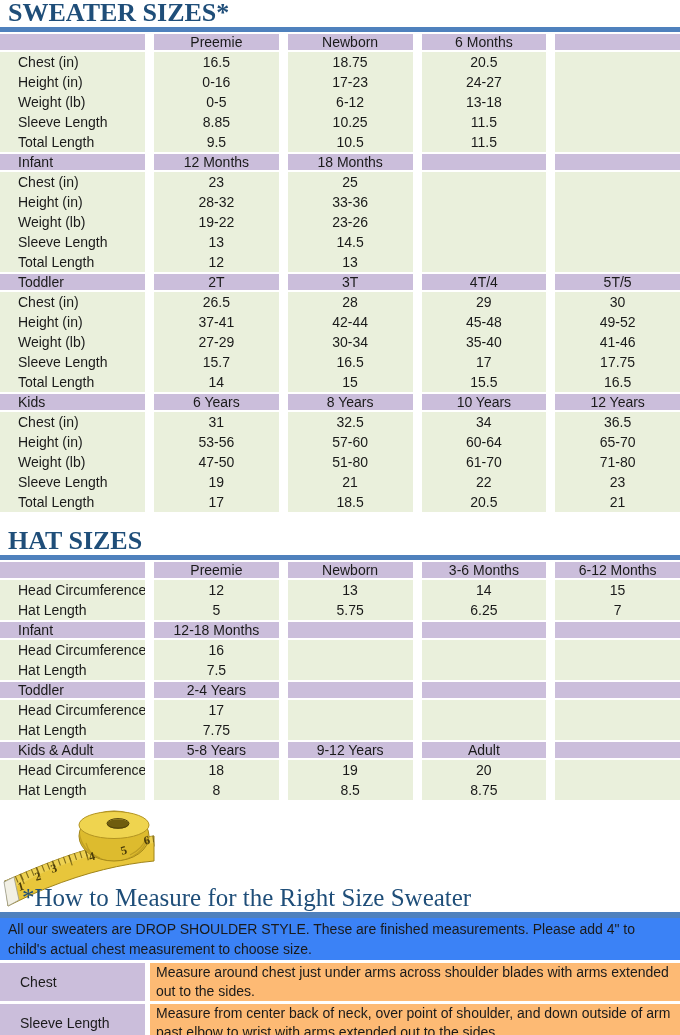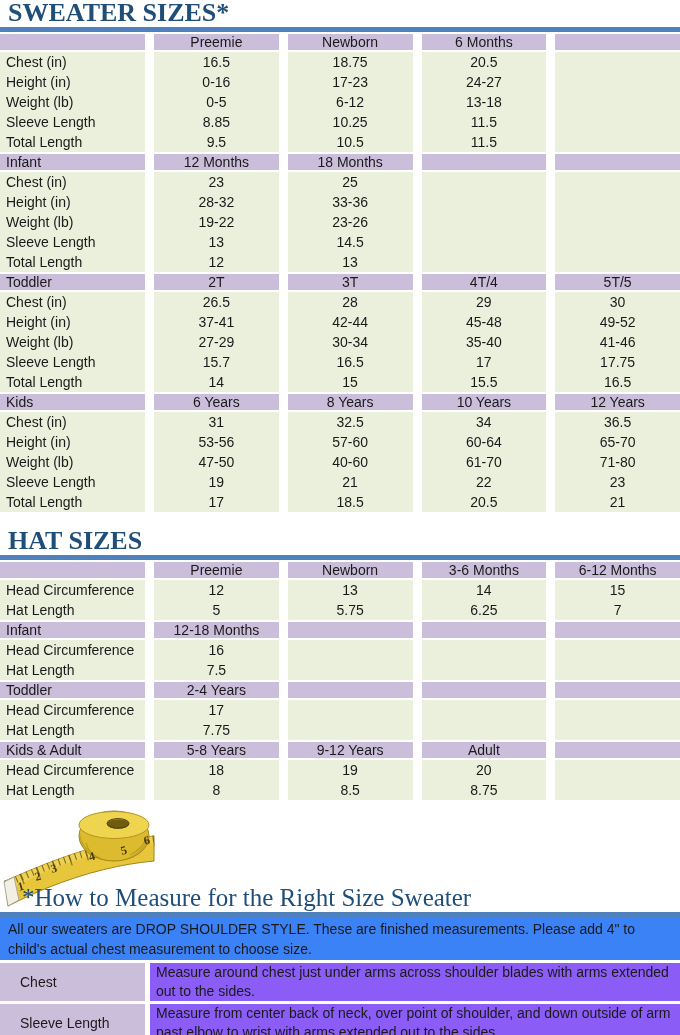--- a/index.html
+++ b/index.html
@@ -22,21 +22,21 @@
     column-gap:9px;
     grid-auto-rows:20px;
   }
   .cell{box-sizing:border-box;white-space:nowrap;overflow:hidden;}
   .cell.green{background:#EAF0DC;line-height:20px;}
   .cell.purple{
     background:#CBBEDB;
     border-top:2px solid #fff;border-bottom:2px solid #fff;
     line-height:16px;
   }
-  .cell.label{text-align:left;padding-left:6px;}
+  .cell.label{text-align:left;padding-left:18px;}
   .cell.data{text-align:center;}
   .measure-area{position:relative;height:112px;}
   .tape-svg{position:absolute;top:3px;left:2px;}
   .measure-title{
     position:absolute;left:22px;bottom:1px;
     font-family:"Liberation Serif", serif;font-weight:normal;color:#1F4E79;
     font-size:25px;line-height:26px;white-space:nowrap;
   }
   .notes{margin-top:0;}
   .note-intro{
@@ -45,21 +45,21 @@
   }
   .note-row{
     display:grid;grid-template-columns:145px 1fr;column-gap:5px;
     margin-top:3px;min-height:38px;
   }
   .note-label{
     background:#CBBEDB;display:flex;align-items:center;
     padding-left:20px;box-sizing:border-box;
   }
   .note-text{
-    background:#8b5cf6;padding:0 6px;line-height:19px;
+    background:#fdba74;padding:0 6px;line-height:19px;
     display:flex;align-items:center;box-sizing:border-box;
   }
 </style>
 </head>
 <body>
 
 <h1 class="doc-title">SWEATER SIZES*</h1>
 <div class="rule"></div>
 
 <div class="sizing-table" id="sweater-table">
@@ -163,21 +163,21 @@
     <div class="cell green data">32.5</div>
     <div class="cell green data">34</div>
     <div class="cell green data">36.5</div>
     <div class="cell green label">Height (in)</div>
     <div class="cell green data">53-56</div>
     <div class="cell green data">57-60</div>
     <div class="cell green data">60-64</div>
     <div class="cell green data">65-70</div>
     <div class="cell green label">Weight (lb)</div>
     <div class="cell green data">47-50</div>
-    <div class="cell green data">40-60</div>
+    <div class="cell green data">51-80</div>
     <div class="cell green data">61-70</div>
     <div class="cell green data">71-80</div>
     <div class="cell green label">Sleeve Length</div>
     <div class="cell green data">19</div>
     <div class="cell green data">21</div>
     <div class="cell green data">22</div>
     <div class="cell green data">23</div>
     <div class="cell green label">Total Length</div>
     <div class="cell green data">17</div>
     <div class="cell green data">18.5</div>

